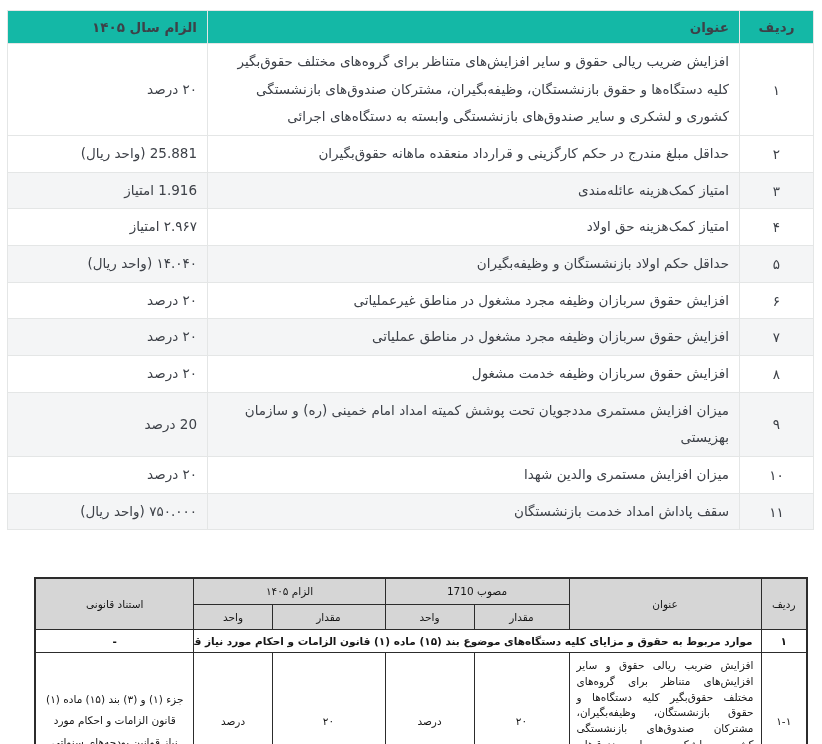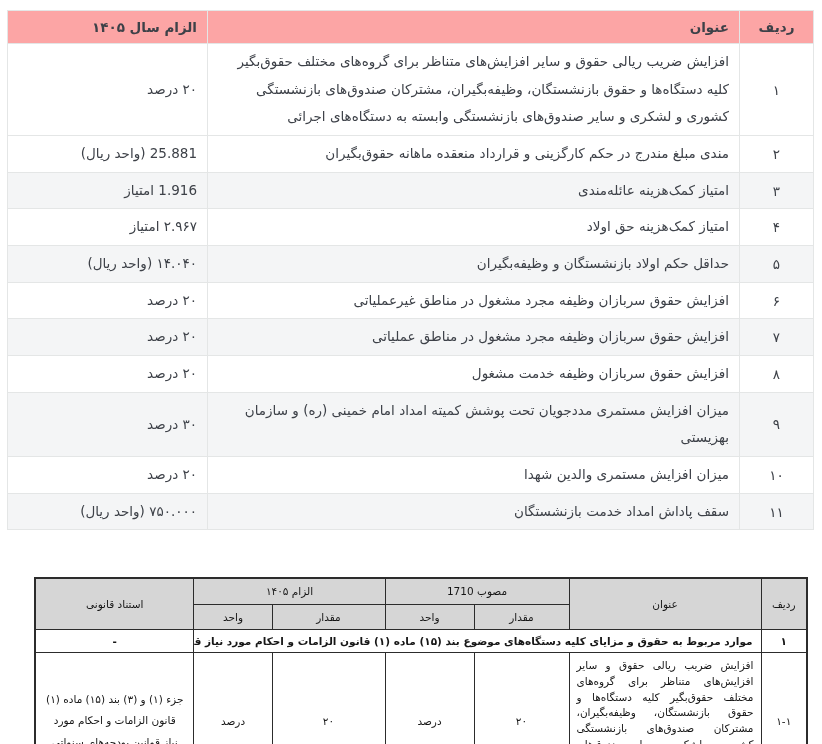--- a/index.html
+++ b/index.html
@@ -26,21 +26,21 @@
     direction: rtl;
     color: #3d4148;
     font-size: 13.5px;
   }
   .t1 th, .t1 td {
     border: 1px solid #e4e6e6;
     vertical-align: middle;
     overflow: hidden;
   }
   .t1 thead th {
-    background: #fca5a5;
+    background: #14b8a6;
     font-weight: bold;
     padding: 7px 10px;
     text-align: right;
     height: 18px;
   }
   .t1 thead th.c-num { text-align: center; }
   .t1 td.c-title, .t1 td.c-val {
     text-align: right;
     padding: 4px 10px;
     line-height: 2.05;
@@ -122,21 +122,21 @@
     </tr>
   </thead>
   <tbody>
     <tr>
       <td class="c-num">۱</td>
       <td class="c-title">افزایش ضریب ریالی حقوق و سایر افزایش‌های متناظر برای گروه‌های مختلف حقوق‌بگیر کلیه دستگاه‌ها و حقوق بازنشستگان، وظیفه‌بگیران، مشترکان صندوق‌های بازنشستگی کشوری و لشکری و سایر صندوق‌های بازنشستگی وابسته به دستگاه‌های اجرائی</td>
       <td class="c-val">۲۰ درصد</td>
     </tr>
     <tr>
       <td class="c-num">۲</td>
-      <td class="c-title">مندی مبلغ مندرج در حکم کارگزینی و قرارداد منعقده ماهانه حقوق‌بگیران</td>
+      <td class="c-title">حداقل مبلغ مندرج در حکم کارگزینی و قرارداد منعقده ماهانه حقوق‌بگیران</td>
       <td class="c-val">25.881 (واحد ریال)</td>
     </tr>
     <tr>
       <td class="c-num">۳</td>
       <td class="c-title">امتیاز کمک‌هزینه عائله‌مندی</td>
       <td class="c-val">1.916 امتیاز</td>
     </tr>
     <tr>
       <td class="c-num">۴</td>
       <td class="c-title">امتیاز کمک‌هزینه حق اولاد</td>
@@ -158,21 +158,21 @@
       <td class="c-val">۲۰ درصد</td>
     </tr>
     <tr>
       <td class="c-num">۸</td>
       <td class="c-title">افزایش حقوق سربازان وظیفه خدمت مشغول</td>
       <td class="c-val">۲۰ درصد</td>
     </tr>
     <tr>
       <td class="c-num">۹</td>
       <td class="c-title">میزان افزایش مستمری مددجویان تحت پوشش کمیته امداد امام خمینی (ره) و سازمان بهزیستی</td>
-      <td class="c-val">۳۰ درصد</td>
+      <td class="c-val">20 درصد</td>
     </tr>
     <tr>
       <td class="c-num">۱۰</td>
       <td class="c-title">میزان افزایش مستمری والدین شهدا</td>
       <td class="c-val">۲۰ درصد</td>
     </tr>
     <tr>
       <td class="c-num">۱۱</td>
       <td class="c-title">سقف پاداش امداد خدمت بازنشستگان</td>
       <td class="c-val">۷۵۰.۰۰۰ (واحد ریال)</td>

